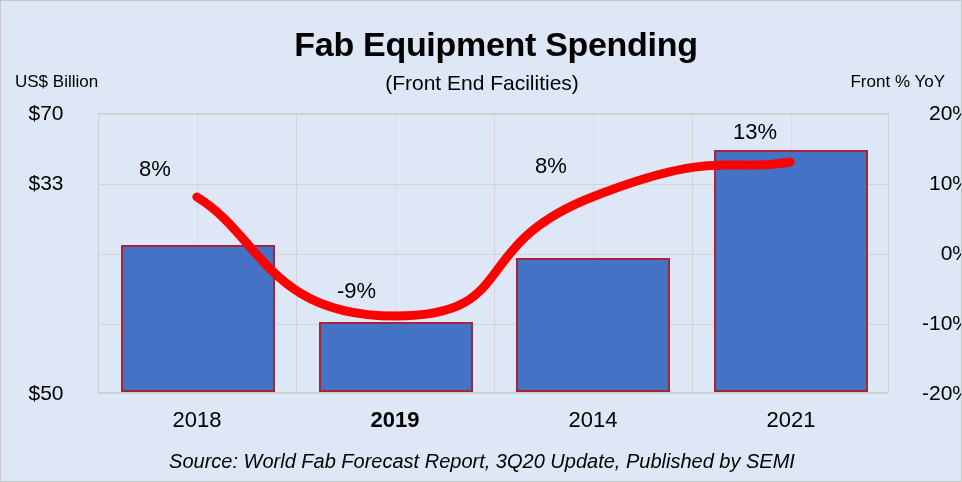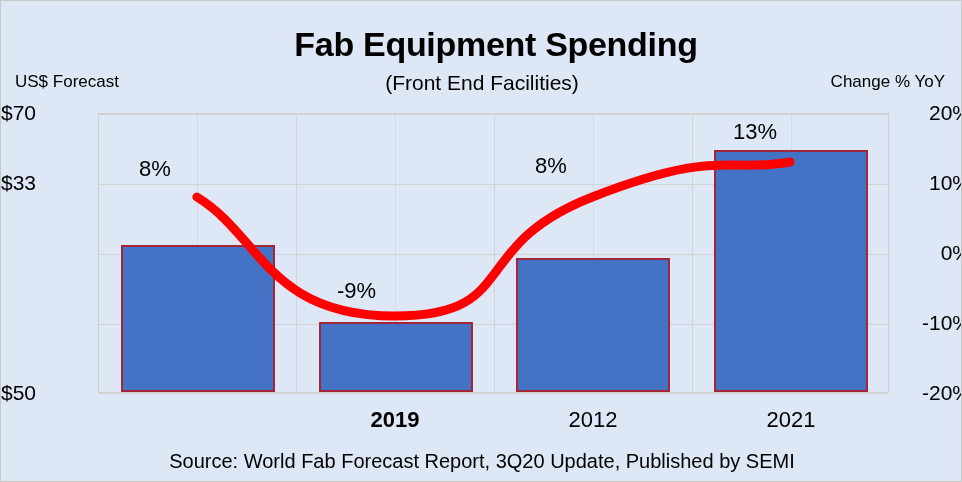--- a/index.html
+++ b/index.html
@@ -92,21 +92,21 @@
     border: 2px solid #a32638;
     box-sizing: border-box;
     bottom: 0;
   }
 
   
   .ytick-left {
     position: absolute;
     right: 0;
     width: 90px;
-    text-align: left;
+    text-align: center;
     font-size: 21px;
     transform: translateY(-50%);
   }
   .ytick-right {
     position: absolute;
     left: 0;
     width: 74px;
     text-align: right;
     font-size: 21px;
     transform: translateY(-50%);
@@ -146,41 +146,42 @@
   }
 
   
   #source-note {
     position: absolute;
     left: 0;
     top: 449px;
     width: 962px;
     text-align: center;
     font-size: 20px;
+    font-style: italic;
   }
 
   #line-layer {
     position: absolute;
     left: 0;
     top: 0;
     width: 962px;
     height: 482px;
     pointer-events: none;
   }
 </style>
 </head>
 <body>
 
 <div id="chart-root">
 
   <div id="chart-title">Fab Equipment Spending</div>
   <div id="chart-subtitle">(Front End Facilities)</div>
 
-  <div id="left-axis-title">US$ Forecast</div>
-  <div id="right-axis-title">Change % YoY</div>
+  <div id="left-axis-title">US$ Billion</div>
+  <div id="right-axis-title">Front % YoY</div>
 
   <div id="plot-area">
     <div class="hgrid" style="top:0px;"></div>
     <div class="hgrid" style="top:70px;"></div>
     <div class="hgrid" style="top:140px;"></div>
     <div class="hgrid" style="top:210px;"></div>
     <div class="hgrid" style="top:279px;"></div>
 
     <div class="vgrid" style="left:197px;"></div>
     <div class="vgrid" style="left:395px;"></div>
@@ -204,22 +205,23 @@
   </div>
 
   <div id="right-ticks">
     <div class="ytick-right" style="top:112px;">20%</div>
     <div class="ytick-right" style="top:182px;">10%</div>
     <div class="ytick-right" style="top:252px;">0%</div>
     <div class="ytick-right" style="top:322px;">-10%</div>
     <div class="ytick-right" style="top:392px;">-20%</div>
   </div>
 
+  <div class="xtick" style="left:116px;">2018</div>
   <div class="xtick" style="left:314px;font-weight:bold;">2019</div>
-  <div class="xtick" style="left:512px;">2012</div>
+  <div class="xtick" style="left:512px;">2014</div>
   <div class="xtick" style="left:710px;">2021</div>
 
   <svg id="line-layer" viewBox="0 0 962 482">
     <path id="yoy-path" fill="none" stroke="#ff0000" stroke-width="9" stroke-linecap="round" stroke-linejoin="round" d="M 195.875 196 C 259.155 234.07999999999998, 267.065 315, 393.625 315 C 520.185 315, 464.815 245.28, 591.375 196 C 717.935 146.72, 725.845 172.2, 789.125 161"></path>
   </svg>
 
   <div class="line-label" style="left:138px; top:155px;">8%</div>
   <div class="line-label" style="left:336px; top:277px;">-9%</div>
   <div class="line-label" style="left:534px; top:152px;">8%</div>
   <div class="line-label" style="left:732px; top:118px;">13%</div>

